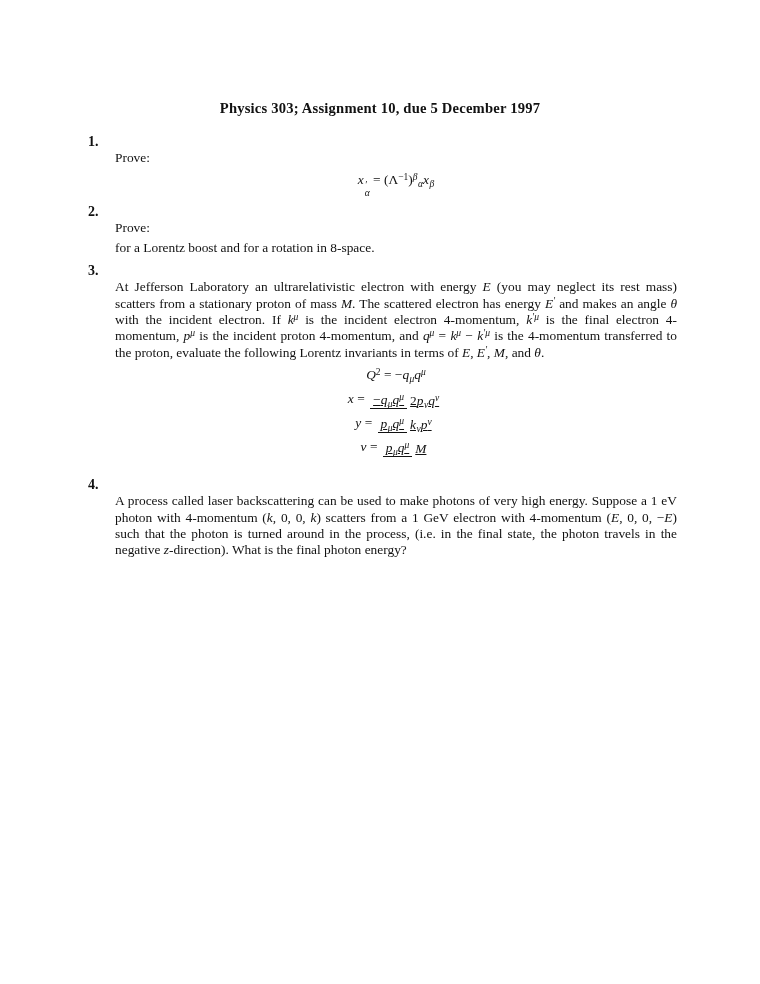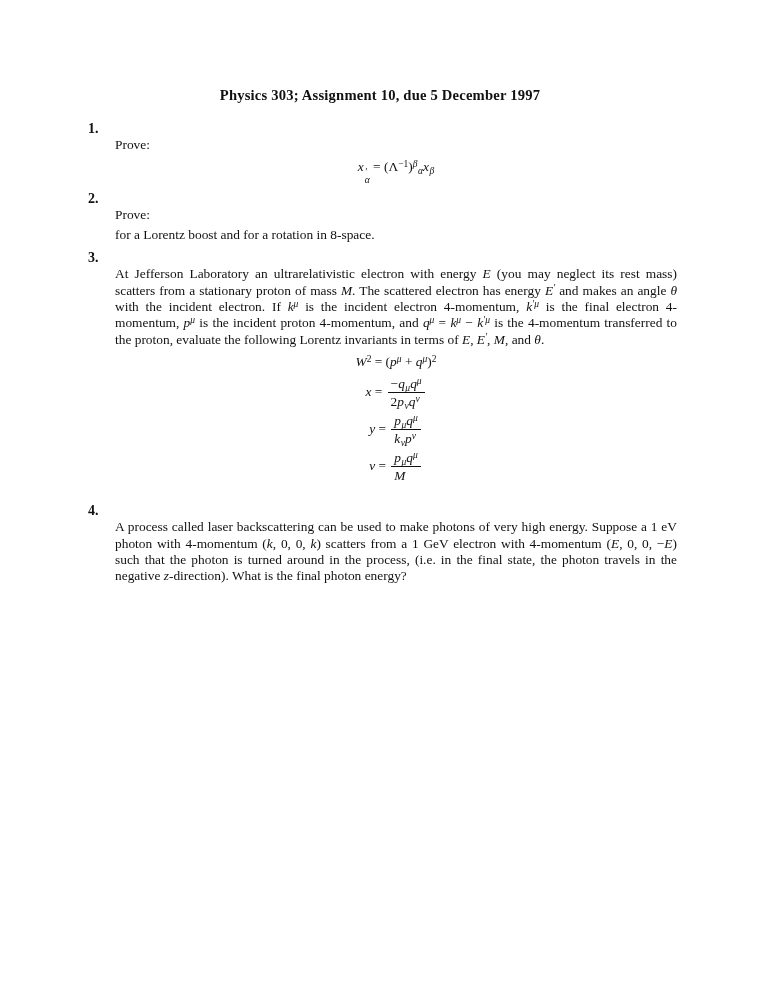--- a/index.html
+++ b/index.html
@@ -4,21 +4,21 @@
 <style>
   html, body {
     margin: 0;
     padding: 0;
     background: #ffffff;
   }
   .page {
     position: relative;
     width: 760px;
     height: 720px;
-    margin: 0 auto;
+    margin: 13px auto;
     background: #ffffff;
     color: #111111;
     font-family: "Liberation Serif", "DejaVu Serif", serif;
     font-size: 13.4px;
     overflow: hidden;
     border-radius: 24px;
   }
   .title {
     padding-top: 87px;
     text-align: center;
@@ -81,24 +81,25 @@
     flex-direction: column;
     align-items: flex-start;
     font-size: 9.5px;
     line-height: 8px;
     vertical-align: -4px;
     margin-left: 1px;
     font-style: italic;
   }
   .mfrac {
     display: inline-flex;
-    flex-direction: column;
-    align-items: flex-start;
+    flex-direction: row;
+    align-items: center;
     vertical-align: middle;
     margin: 0 2px;
+    text-decoration: underline;
   }
   .fnum {
     display: block;
     line-height: 15px;
     padding: 0 3px 1px 3px;
     border-bottom: 1px solid #111;
   }
   .fden {
     display: block;
     line-height: 15px;
@@ -138,21 +139,21 @@
       <div class="pbody">
         <div class="intro">Prove:</div>
         <div class="outro"><span class="mt">for a Lorentz boost and for a rotation in 8-space.</span></div>
       </div>
     </section>
 
     <section class="problem">
       <div class="pnum">3.</div>
       <div class="pbody">
         <div class="para"><span class="mt">At Jefferson Laboratory an ultrarelativistic electron with energy </span><span class="mi">E</span><span class="mt"> (you may neglect its rest mass) scatters from a stationary proton of mass </span><span class="mi">M</span><span class="mt">. The scattered electron has energy </span><span class="mi">E</span><span class="msup it">′</span><span class="mt"> and makes an angle </span><span class="mi">θ</span><span class="mt"> with the incident electron. If </span><span class="mi">k</span><span class="msup it">μ</span><span class="mt"> is the incident electron 4-momentum, </span><span class="mi">k</span><span class="msup it">′μ</span><span class="mt"> is the final electron 4-momentum, </span><span class="mi">p</span><span class="msup it">μ</span><span class="mt"> is the incident proton 4-momentum, and </span><span class="mi">q</span><span class="msup it">μ</span><span class="mt"> = </span><span class="mi">k</span><span class="msup it">μ</span><span class="mt"> − </span><span class="mi">k</span><span class="msup it">′μ</span><span class="mt"> is the 4-momentum transferred to the proton, evaluate the following Lorentz invariants in terms of </span><span class="mi">E</span><span class="mt">, </span><span class="mi">E</span><span class="msup it">′</span><span class="mt">, </span><span class="mi">M</span><span class="mt">, and </span><span class="mi">θ</span><span class="mt">.</span></div>
-        <div class="eq"><span class="mi">W</span><span class="msup">2</span><span class="mt"> = (</span><span class="mi">p</span><span class="msup it">μ</span><span class="mt"> + </span><span class="mi">q</span><span class="msup it">μ</span><span class="mt">)</span><span class="msup">2</span></div>
+        <div class="eq"><span class="mi">Q</span><span class="msup">2</span><span class="mt"> = −</span><span class="mi">q</span><span class="msub it">μ</span><span class="mi">q</span><span class="msup it">μ</span></div>
         <div class="eq"><span class="mi">x</span><span class="mt"> = </span><span class="mfrac">
               <span class="fnum"><span class="mt">−</span><span class="mi">q</span><span class="msub it">μ</span><span class="mi">q</span><span class="msup it">μ</span></span>
               <span class="fden"><span class="mt">2</span><span class="mi">p</span><span class="msub it">ν</span><span class="mi">q</span><span class="msup it">ν</span></span>
             </span></div>
         <div class="eq"><span class="mi">y</span><span class="mt"> = </span><span class="mfrac">
               <span class="fnum"><span class="mi">p</span><span class="msub it">μ</span><span class="mi">q</span><span class="msup it">μ</span></span>
               <span class="fden"><span class="mi">k</span><span class="msub it">ν</span><span class="mi">p</span><span class="msup it">ν</span></span>
             </span></div>
         <div class="eq"><span class="mi">ν</span><span class="mt"> = </span><span class="mfrac">
               <span class="fnum"><span class="mi">p</span><span class="msub it">μ</span><span class="mi">q</span><span class="msup it">μ</span></span>

